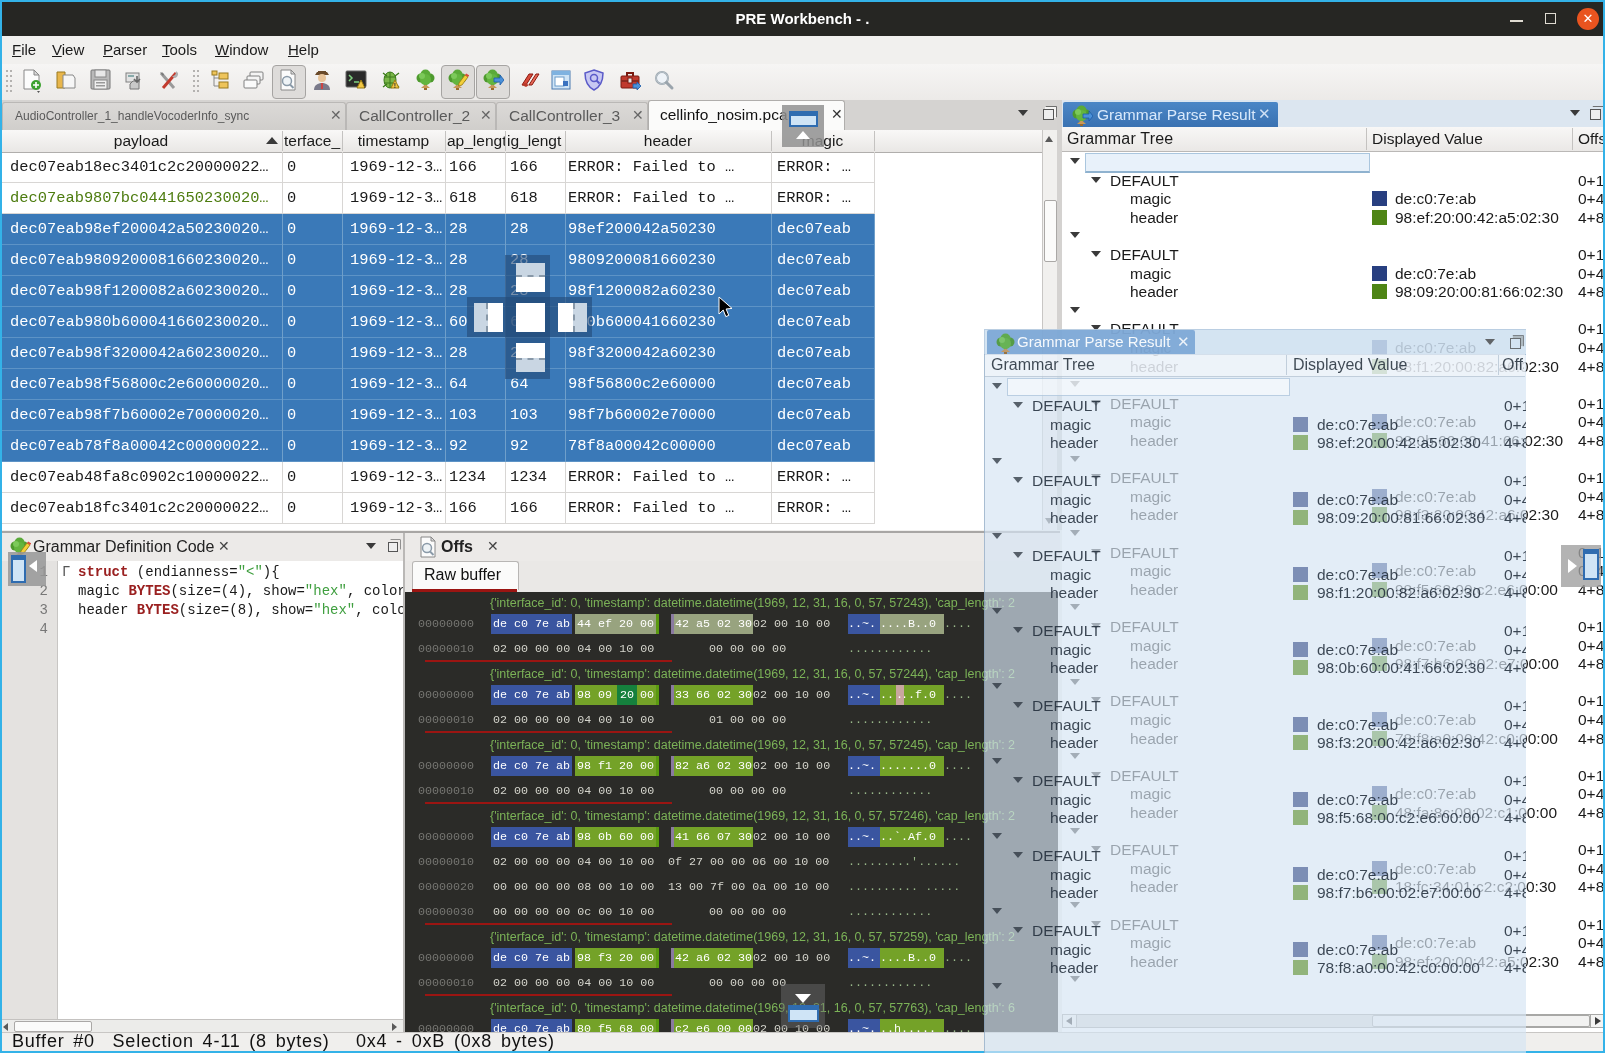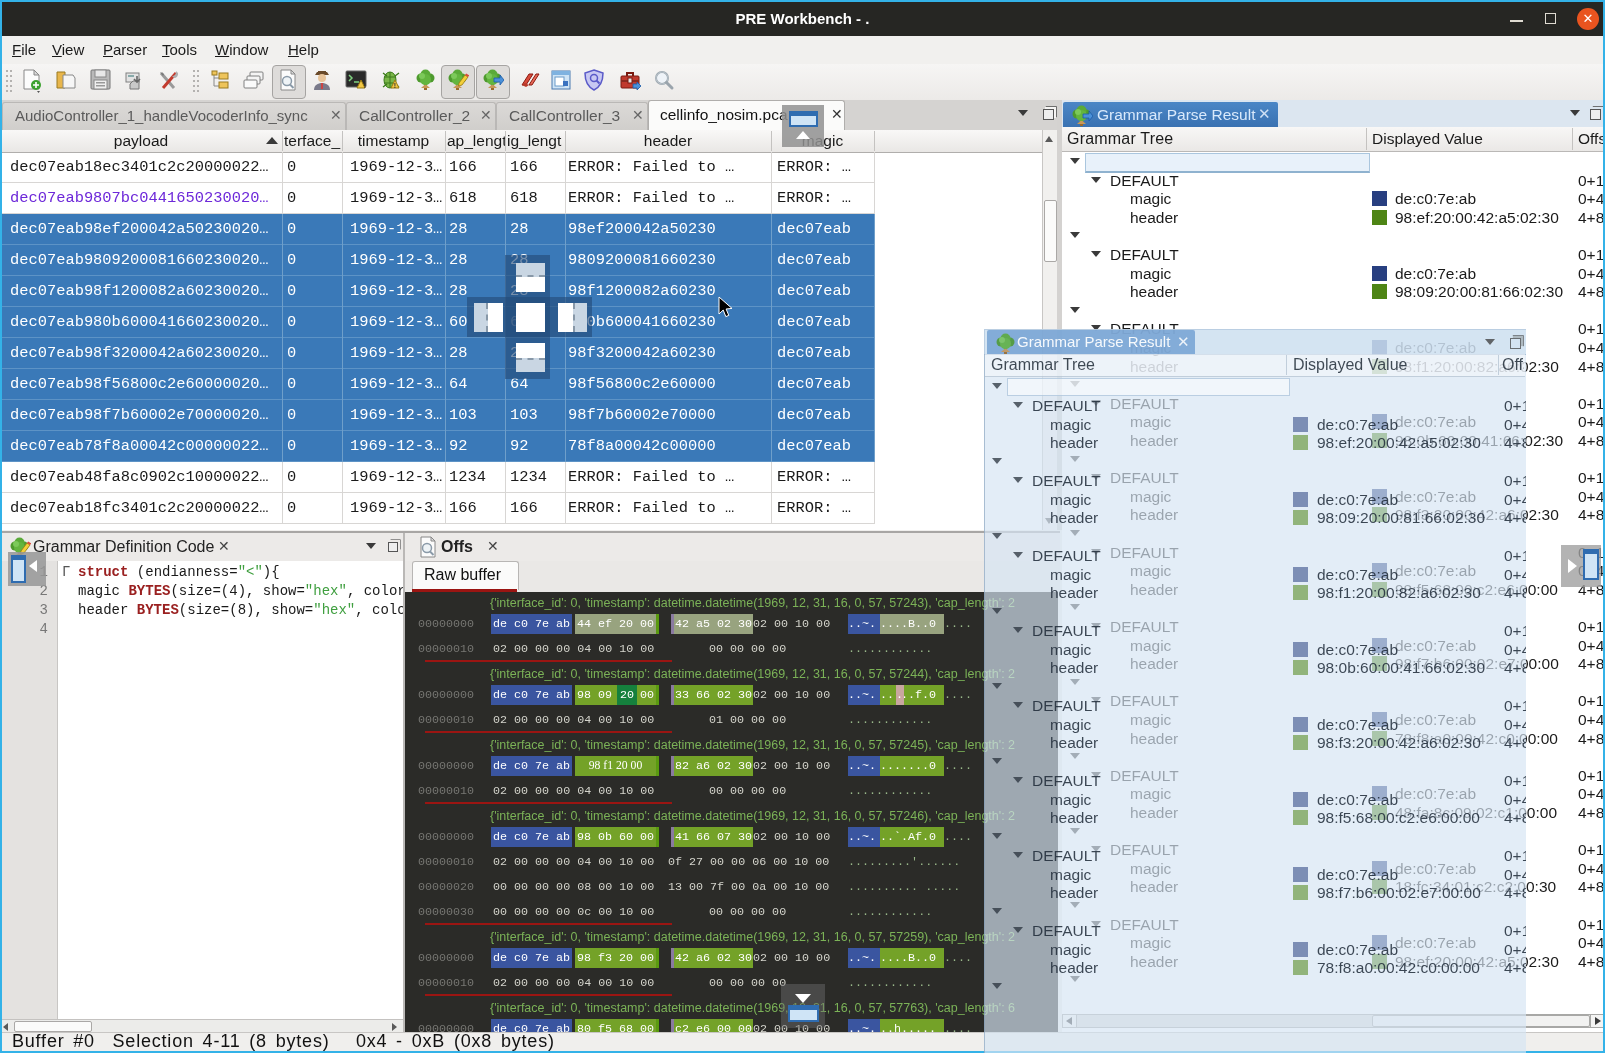--- a/index.html
+++ b/index.html
@@ -171,21 +171,21 @@
       <rect x="9" y="9" width="4" height="5" fill="#e8e8e8" stroke="#7a1a10"></rect>
       <path d="M14 15h4v-2l4 4-4 4v-2h-4z" fill="#4a90d8" stroke="#1a5aa8" stroke-width="0.8"></path>
     </svg></div>
 <div style="position:absolute;left:653px;top:69px;width:24px;height:24px;"><svg width="22" height="22" viewBox="0 0 22 22">
       <circle cx="9" cy="9" r="6" fill="#eef3f8" stroke="#9aa4ac" stroke-width="2"></circle>
       <circle cx="9" cy="9" r="6" fill="none" stroke="#c2cdd4" stroke-width="0.8"></circle>
       <path d="M13.5 13.5l5.5 5.5" stroke="#9aa4ac" stroke-width="3" stroke-linecap="round"></path>
     </svg></div>
 <div style="position:absolute;left:0px;top:100px;width:1060px;height:30px;background:#d5d3d1;border-bottom:1px solid #b8b6b4;"></div>
 <div style="position:absolute;left:2px;top:102px;width:342px;height:28px;background:linear-gradient(#dbd9d7,#d0cecb);border:1px solid #bab8b6;border-bottom:none;border-radius:3px 3px 0 0;"></div>
-<div style="position:absolute;left:15px;top:102px;height:28px;font-size:15px;line-height:28px;color:#5a5a5a;">AudioController_1_handleVocoderInfo_sync</div>
+<div style="position:absolute;left:15px;top:102px;height:28px;font-size:12px;line-height:28px;color:#5a5a5a;">AudioController_1_handleVocoderInfo_sync</div>
 <div style="position:absolute;left:330px;top:102px;height:28px;font-size:14px;line-height:27px;color:#666;">✕</div>
 <div style="position:absolute;left:346px;top:102px;width:148px;height:28px;background:linear-gradient(#dbd9d7,#d0cecb);border:1px solid #bab8b6;border-bottom:none;border-radius:3px 3px 0 0;"></div>
 <div style="position:absolute;left:359px;top:102px;height:28px;font-size:15.5px;line-height:28px;color:#5a5a5a;">CallController_2</div>
 <div style="position:absolute;left:480px;top:102px;height:28px;font-size:14px;line-height:27px;color:#666;">✕</div>
 <div style="position:absolute;left:496px;top:102px;width:150px;height:28px;background:linear-gradient(#dbd9d7,#d0cecb);border:1px solid #bab8b6;border-bottom:none;border-radius:3px 3px 0 0;"></div>
 <div style="position:absolute;left:509px;top:102px;height:28px;font-size:15.5px;line-height:28px;color:#5a5a5a;">CallController_3</div>
 <div style="position:absolute;left:632px;top:102px;height:28px;font-size:14px;line-height:27px;color:#666;">✕</div>
 <div style="position:absolute;left:648px;top:100px;width:195px;height:30px;background:#fbfbfa;border:1px solid #b0aeac;border-bottom:none;border-radius:3px 3px 0 0;"></div>
 <div style="position:absolute;left:660px;top:100px;height:30px;font-size:15.5px;line-height:30px;color:#111;">cellinfo_nosim.pca</div>
 <div style="position:absolute;left:831px;top:100px;height:30px;font-size:14px;line-height:29px;color:#333;">✕</div>
@@ -213,21 +213,21 @@
     <div style="width:0;height:0;border-left:6px solid transparent;border-right:6px solid transparent;border-bottom:7px solid #3a3a3a;"></div>
   </div>
 <div class="mono" style="position:absolute;left:10px;top:152px;width:274px;height:31px;font-size:15.4px;line-height:31px;color:#1a1a1a;white-space:pre;overflow:hidden;">dec07eab18ec3401c2c20000022…</div>
 <div class="mono" style="position:absolute;left:287px;top:152px;width:50px;height:31px;font-size:15.4px;line-height:31px;color:#1a1a1a;white-space:pre;overflow:hidden;">0</div>
 <div class="mono" style="position:absolute;left:350px;top:152px;width:94px;height:31px;font-size:15.4px;line-height:31px;color:#1a1a1a;white-space:pre;overflow:hidden;">1969-12-3…</div>
 <div class="mono" style="position:absolute;left:449px;top:152px;width:55px;height:31px;font-size:15.4px;line-height:31px;color:#1a1a1a;white-space:pre;overflow:hidden;">166</div>
 <div class="mono" style="position:absolute;left:510px;top:152px;width:55px;height:31px;font-size:15.4px;line-height:31px;color:#1a1a1a;white-space:pre;overflow:hidden;">166</div>
 <div class="mono" style="position:absolute;left:568px;top:152px;width:202px;height:31px;font-size:15.4px;line-height:31px;color:#1a1a1a;white-space:pre;overflow:hidden;">ERROR: Failed to …</div>
 <div class="mono" style="position:absolute;left:777px;top:152px;width:96px;height:31px;font-size:15.4px;line-height:31px;color:#1a1a1a;white-space:pre;overflow:hidden;">ERROR: …</div>
 <div style="position:absolute;left:0px;top:182px;width:874px;height:1px;background:#d8d6d4;"></div>
-<div class="mono" style="position:absolute;left:10px;top:183px;width:274px;height:31px;font-size:15.4px;line-height:31px;color:#6d28d9;white-space:pre;overflow:hidden;">dec07eab9807bc0441650230020…</div>
+<div class="mono" style="position:absolute;left:10px;top:183px;width:274px;height:31px;font-size:15.4px;line-height:31px;color:#4d7c0f;white-space:pre;overflow:hidden;">dec07eab9807bc0441650230020…</div>
 <div class="mono" style="position:absolute;left:287px;top:183px;width:50px;height:31px;font-size:15.4px;line-height:31px;color:#1a1a1a;white-space:pre;overflow:hidden;">0</div>
 <div class="mono" style="position:absolute;left:350px;top:183px;width:94px;height:31px;font-size:15.4px;line-height:31px;color:#1a1a1a;white-space:pre;overflow:hidden;">1969-12-3…</div>
 <div class="mono" style="position:absolute;left:449px;top:183px;width:55px;height:31px;font-size:15.4px;line-height:31px;color:#1a1a1a;white-space:pre;overflow:hidden;">618</div>
 <div class="mono" style="position:absolute;left:510px;top:183px;width:55px;height:31px;font-size:15.4px;line-height:31px;color:#1a1a1a;white-space:pre;overflow:hidden;">618</div>
 <div class="mono" style="position:absolute;left:568px;top:183px;width:202px;height:31px;font-size:15.4px;line-height:31px;color:#1a1a1a;white-space:pre;overflow:hidden;">ERROR: Failed to …</div>
 <div class="mono" style="position:absolute;left:777px;top:183px;width:96px;height:31px;font-size:15.4px;line-height:31px;color:#1a1a1a;white-space:pre;overflow:hidden;">ERROR: …</div>
 <div style="position:absolute;left:0px;top:213px;width:874px;height:1px;background:#d8d6d4;"></div>
 <div style="position:absolute;left:0px;top:214px;width:874px;height:31px;background:#3a79b8;"></div>
 <div class="mono" style="position:absolute;left:10px;top:214px;width:274px;height:31px;font-size:15.4px;line-height:31px;color:#fff;white-space:pre;overflow:hidden;">dec07eab98ef200042a50230020…</div>
 <div class="mono" style="position:absolute;left:287px;top:214px;width:50px;height:31px;font-size:15.4px;line-height:31px;color:#fff;white-space:pre;overflow:hidden;">0</div>
@@ -630,21 +630,21 @@
     <div style="position:absolute;left:539.0px;top:93px;width:32.0px;height:20px;font-size:11.7px;color:#9ab88a;line-height:20px;white-space:pre;overflow:hidden;font-family:'Liberation Mono',monospace;">....</div>
     <div style="position:absolute;left:491px;top:93px;width:8px;height:20px;background:#c9a6a0;font-size:11.7px;letter-spacing:1.0px;color:#fff;line-height:20px;text-align:center;font-family:'Liberation Mono',monospace;">.</div>
     <div style="position:absolute;left:13px;top:118px;height:20px;font-size:11.7px;color:#767672;line-height:20px;font-family:'Liberation Mono',monospace;white-space:pre;">00000010</div>
     <div style="position:absolute;left:88px;top:118px;height:20px;font-size:11.7px;color:#d4d4cc;line-height:20px;font-family:'Liberation Mono',monospace;white-space:pre;">02 00 00 00 04 00 10 00</div>
     <div style="position:absolute;left:304px;top:118px;height:20px;font-size:11.7px;color:#d4d4cc;line-height:20px;font-family:'Liberation Mono',monospace;white-space:pre;">01 00 00 00</div>
     <div style="position:absolute;left:443px;top:118px;width:96.0px;height:20px;font-size:11.7px;color:#9ab88a;line-height:20px;white-space:pre;overflow:hidden;font-family:'Liberation Mono',monospace;">............</div>
     <div style="position:absolute;left:20px;top:139px;width:247px;height:2px;background:#9b1512;"></div>
     <div style="position:absolute;left:85px;top:146px;width:566px;height:17px;font-size:12.5px;color:#7bb257;white-space:pre;overflow:hidden;">{'interface_id': 0, 'timestamp': datetime.datetime(1969, 12, 31, 16, 0, 57, 57245), 'cap_length': 2</div>
     <div style="position:absolute;left:13px;top:164px;height:20px;font-size:11.7px;color:#767672;line-height:20px;font-family:'Liberation Mono',monospace;white-space:pre;">00000000</div>
     <div style="position:absolute;left:86px;top:164px;width:81.0px;height:20px;font-size:11.7px;color:#fff;background:#3a55a0;line-height:20px;white-space:pre;text-align:center;overflow:hidden;font-family:'Liberation Mono',monospace;">de c0 7e ab</div>
-    <div style="position:absolute;left:170px;top:164px;width:81.0px;height:20px;font-size:11.7px;color:#fff;background:#74a228;border-right:3px solid #5a9a10;line-height:20px;white-space:pre;text-align:center;overflow:hidden;font-family:Liberation Serif, serif;">98 f1 20 00</div>
+    <div style="position:absolute;left:170px;top:164px;width:81.0px;height:20px;font-size:11.7px;color:#fff;background:#74a228;border-right:3px solid #5a9a10;line-height:20px;white-space:pre;text-align:center;overflow:hidden;font-family:Liberation Mono, monospace;">98 f1 20 00</div>
     <div style="position:absolute;left:266px;top:164px;width:79.0px;height:20px;font-size:11.7px;color:#fff;background:#74a228;border-left:3px solid #8a7aa0;line-height:20px;white-space:pre;text-align:center;overflow:hidden;font-family:'Liberation Mono',monospace;">82 a6 02 30</div>
     <div style="position:absolute;left:348px;top:164px;height:20px;font-size:11.7px;color:#d4d4cc;line-height:20px;font-family:'Liberation Mono',monospace;white-space:pre;">02 00 10 00</div>
     <div style="position:absolute;left:443px;top:164px;width:32.0px;height:20px;font-size:11.7px;color:#fff;background:#3a55a0;line-height:20px;white-space:pre;overflow:hidden;font-family:'Liberation Mono',monospace;">..~.</div>
     <div style="position:absolute;left:475.0px;top:164px;width:64.0px;height:20px;font-size:11.7px;color:#fff;background:#74a228;line-height:20px;white-space:pre;overflow:hidden;font-family:'Liberation Mono',monospace;">.......0</div>
     <div style="position:absolute;left:539.0px;top:164px;width:32.0px;height:20px;font-size:11.7px;color:#9ab88a;line-height:20px;white-space:pre;overflow:hidden;font-family:'Liberation Mono',monospace;">....</div>
     <div style="position:absolute;left:13px;top:189px;height:20px;font-size:11.7px;color:#767672;line-height:20px;font-family:'Liberation Mono',monospace;white-space:pre;">00000010</div>
     <div style="position:absolute;left:88px;top:189px;height:20px;font-size:11.7px;color:#d4d4cc;line-height:20px;font-family:'Liberation Mono',monospace;white-space:pre;">02 00 00 00 04 00 10 00</div>
     <div style="position:absolute;left:304px;top:189px;height:20px;font-size:11.7px;color:#d4d4cc;line-height:20px;font-family:'Liberation Mono',monospace;white-space:pre;">00 00 00 00</div>
     <div style="position:absolute;left:443px;top:189px;width:96.0px;height:20px;font-size:11.7px;color:#9ab88a;line-height:20px;white-space:pre;overflow:hidden;font-family:'Liberation Mono',monospace;">............</div>
     <div style="position:absolute;left:20px;top:210px;width:247px;height:2px;background:#9b1512;"></div>

